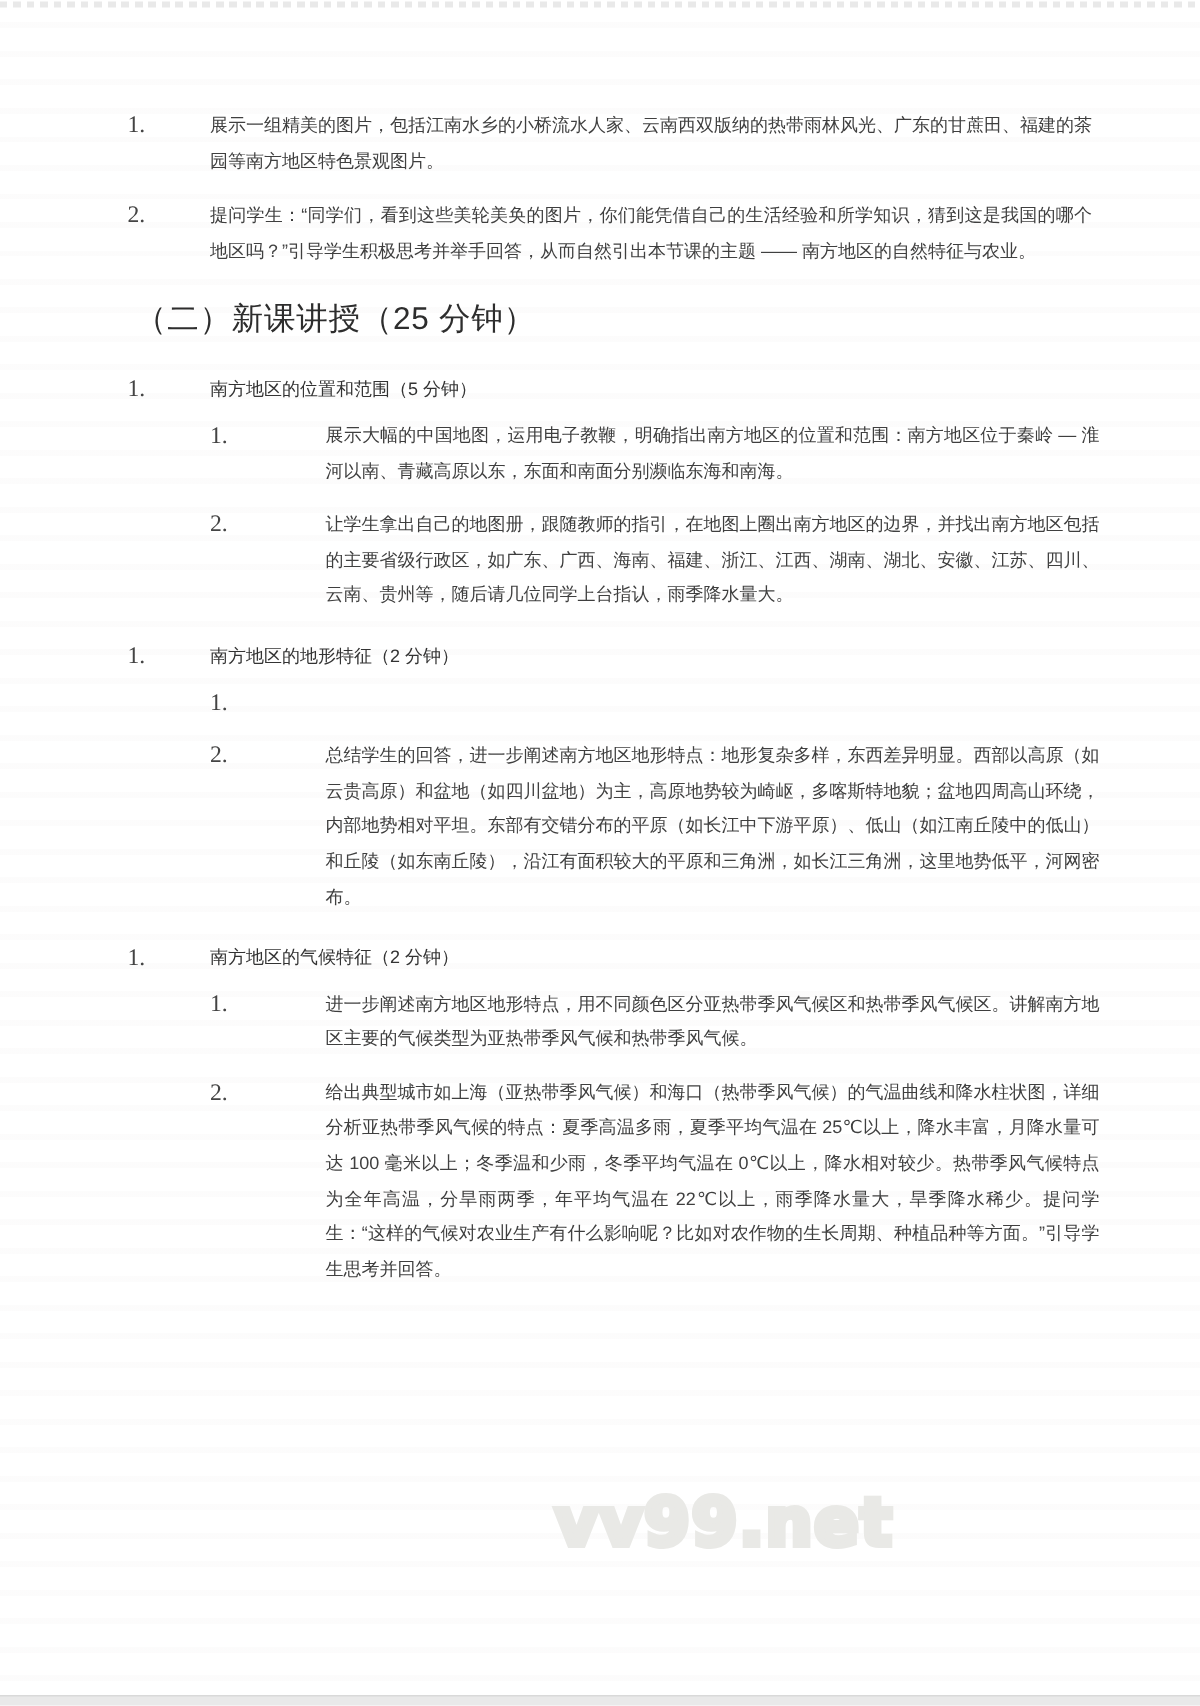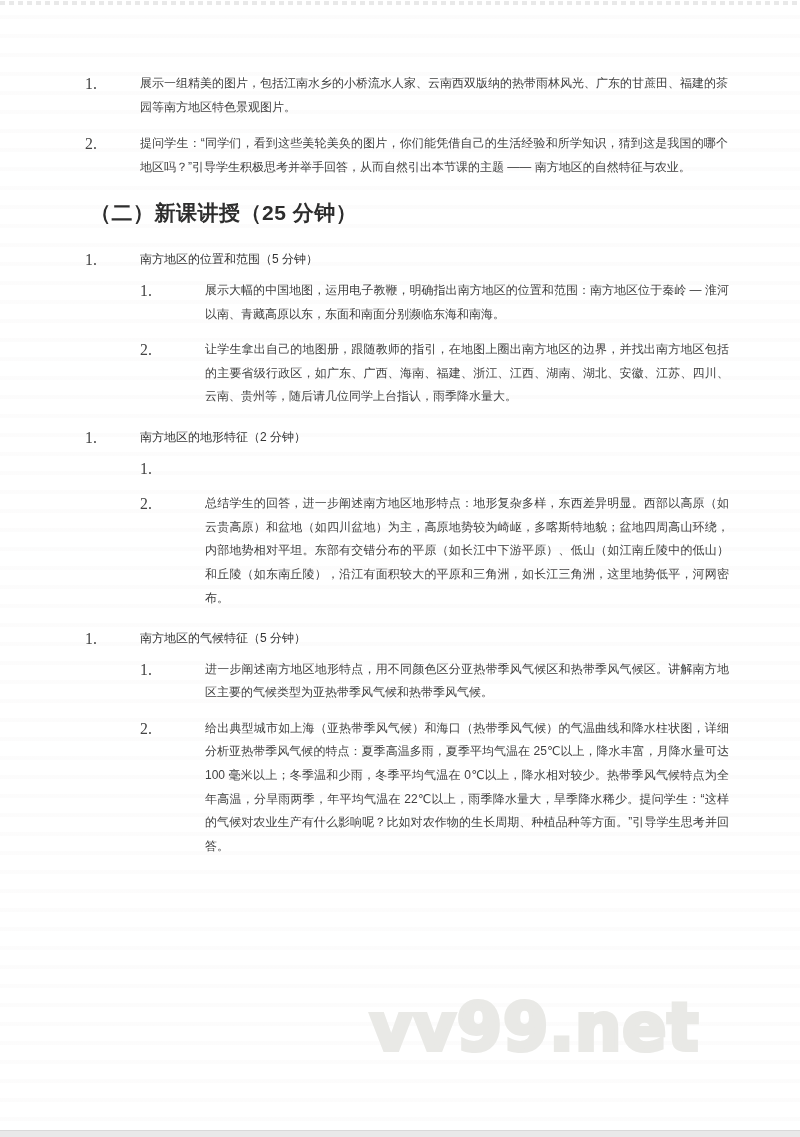--- a/index.html
+++ b/index.html
@@ -40,34 +40,34 @@
   }
   .txt {
     width: 588px;
     font-size: 12px; line-height: 23.6px;
     text-align: justify; text-align-last: left;
   }
   .intro-item + .intro-item { margin-top: 13px; }
   .heading {
     margin: 20px 0 21px 5px;
     font-size: 21px; line-height: 28px;
-    font-weight: bold; color: #2d2d2d;
+    font-weight: normal; color: #2d2d2d;
     letter-spacing: 0.5px;
   }
   .section { margin-top: 17px; }
   .sec-row { margin-bottom: 7px; }
   .sec-title { font-weight: normal; color: #333333; }
   .sub { margin-left: 55px; }
   .sub .num { flex: 0 0 65px; }
-  .sub .txt { width: 524px; }
+  .sub .txt { width: 524px; margin-left: 12px; }
   .sub + .sub { margin-top: 12px; }
   .watermark {
     position: absolute; left: 370px; top: 990px; z-index: 0;
     font-family: "DejaVu Sans", sans-serif;
-    font-size: 65px; font-weight: bold; letter-spacing: 1px;
+    font-size: 44px; font-weight: bold; letter-spacing: 1px;
     color: #e9e9e6;
     -webkit-text-stroke: 4px #e9e9e6;
     text-shadow: 1px 0 0 #e9e9e6, -1px 0 0 #e9e9e6, 0 1px 0 #e9e9e6, 0 -1px 0 #e9e9e6;
     user-select: none;
   }
 </style>
 </head>
 <body>
 
 <div class="page">
@@ -111,21 +111,21 @@
             <span class="num">1.</span>
           </div>
           <div class="row sub">
             <span class="num">2.</span>
             <div class="txt">总结学生的回答，进一步阐述南方地区地形特点：地形复杂多样，东西差异明显。西部以高原（如云贵高原）和盆地（如四川盆地）为主，高原地势较为崎岖，多喀斯特地貌；盆地四周高山环绕，内部地势相对平坦。东部有交错分布的平原（如长江中下游平原）、低山（如江南丘陵中的低山）和丘陵（如东南丘陵），沿江有面积较大的平原和三角洲，如长江三角洲，这里地势低平，河网密布。</div>
           </div>
         </div>
         <div class="section">
           <div class="row sec-row">
             <span class="num">1.</span>
-            <div class="txt sec-title">南方地区的气候特征（5 分钟）</div>
+            <div class="txt sec-title">南方地区的气候特征（2 分钟）</div>
           </div>
           <div class="row sub">
             <span class="num">1.</span>
             <div class="txt">进一步阐述南方地区地形特点，用不同颜色区分亚热带季风气候区和热带季风气候区。讲解南方地区主要的气候类型为亚热带季风气候和热带季风气候。</div>
           </div>
           <div class="row sub">
             <span class="num">2.</span>
             <div class="txt">给出典型城市如上海（亚热带季风气候）和海口（热带季风气候）的气温曲线和降水柱状图，详细分析亚热带季风气候的特点：夏季高温多雨，夏季平均气温在 25℃以上，降水丰富，月降水量可达 100 毫米以上；冬季温和少雨，冬季平均气温在 0℃以上，降水相对较少。热带季风气候特点为全年高温，分旱雨两季，年平均气温在 22℃以上，雨季降水量大，旱季降水稀少。提问学生：“这样的气候对农业生产有什么影响呢？比如对农作物的生长周期、种植品种等方面。”引导学生思考并回答。</div>
           </div>
         </div>

